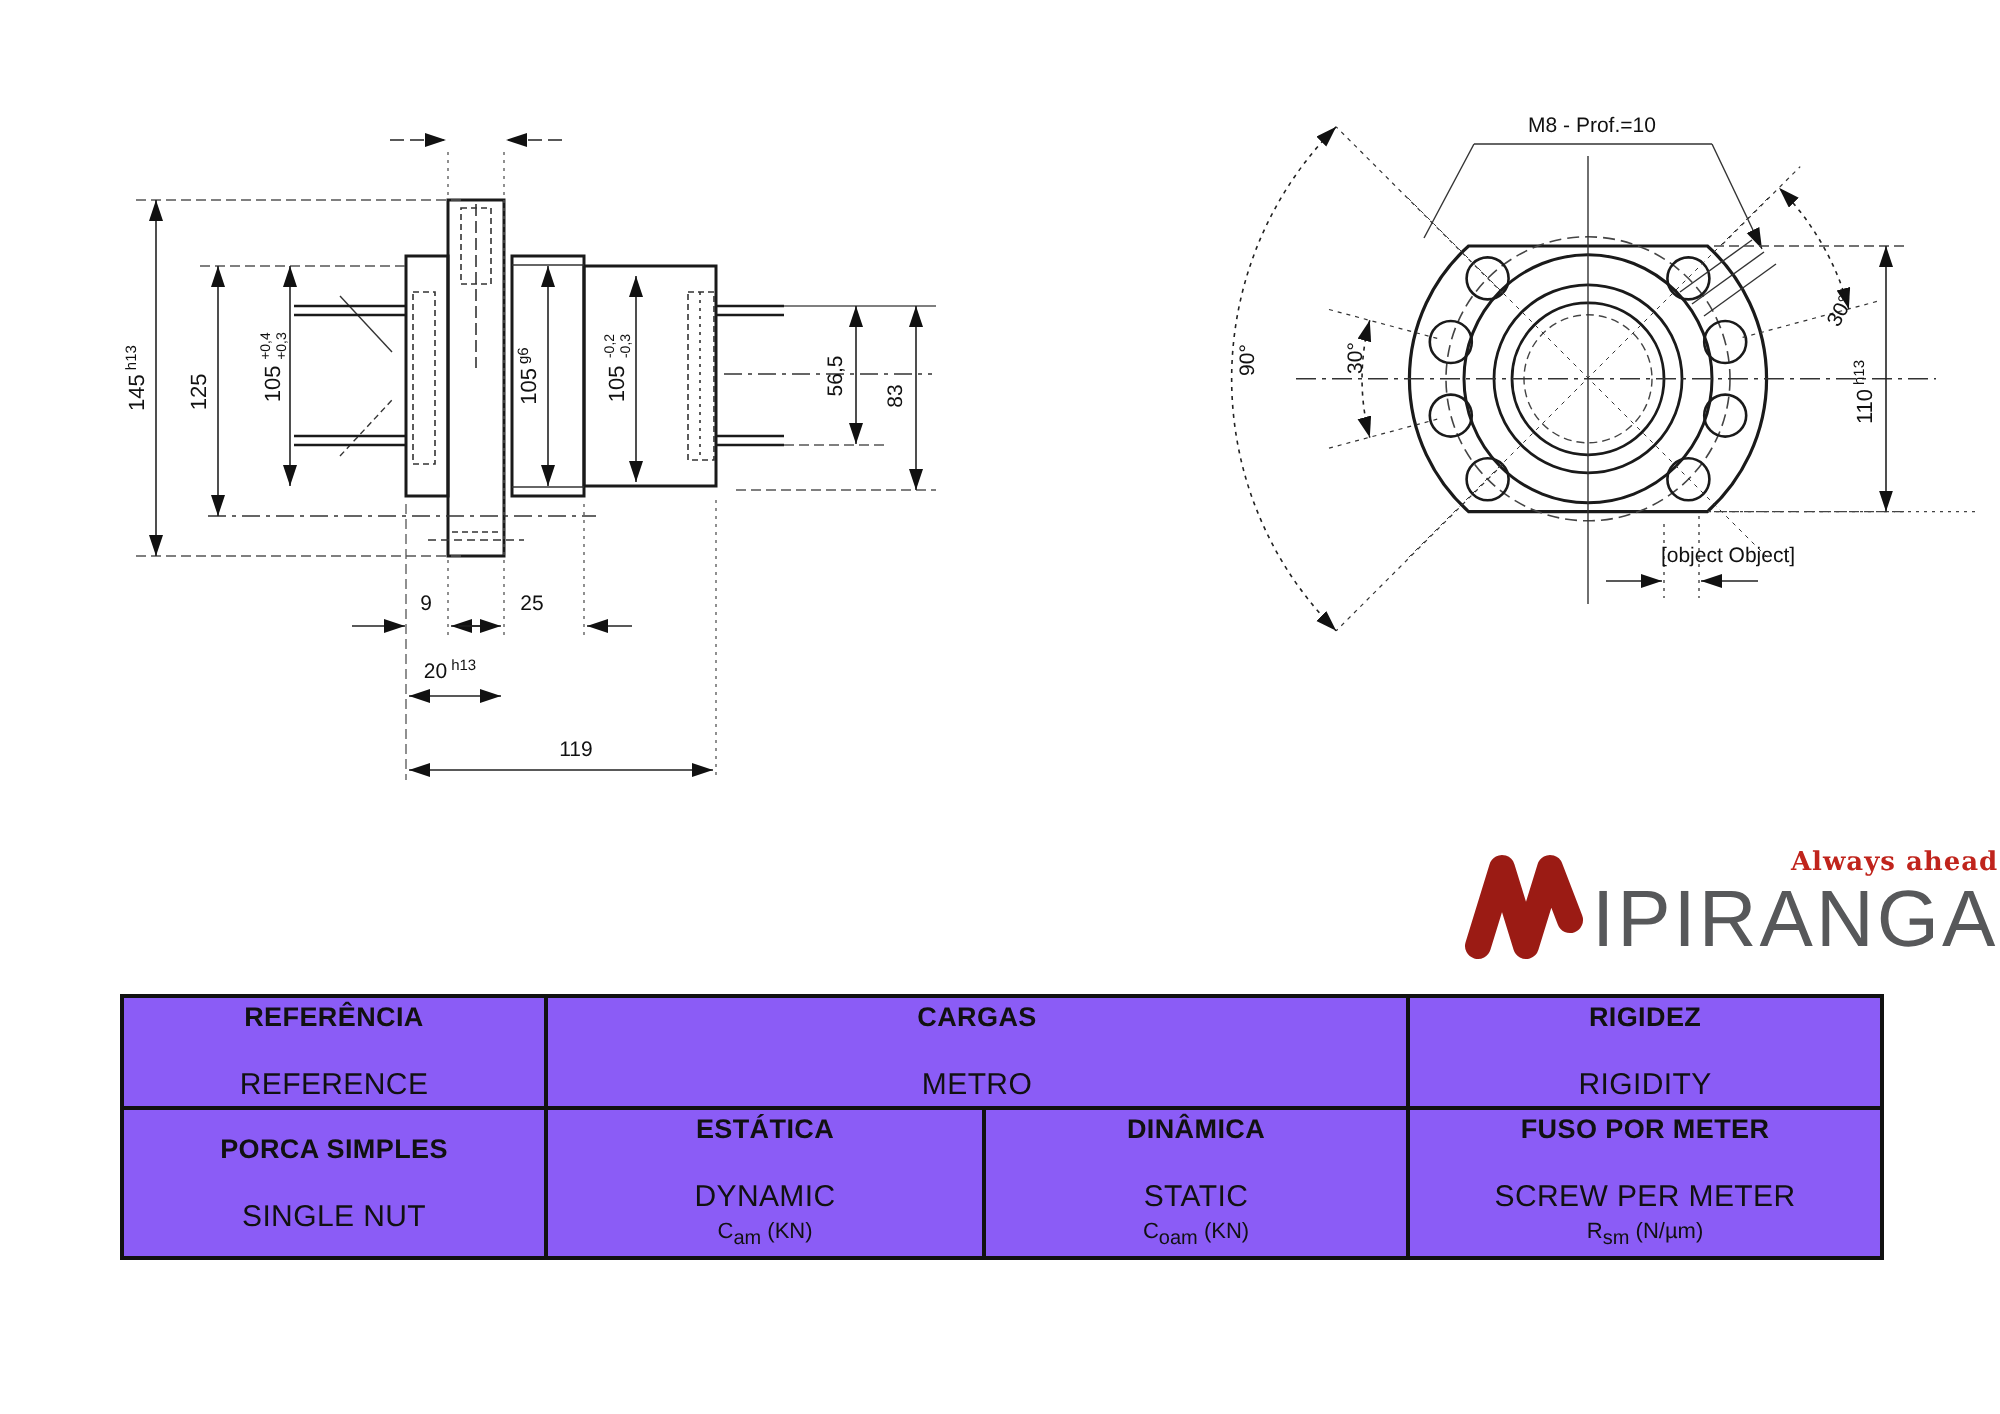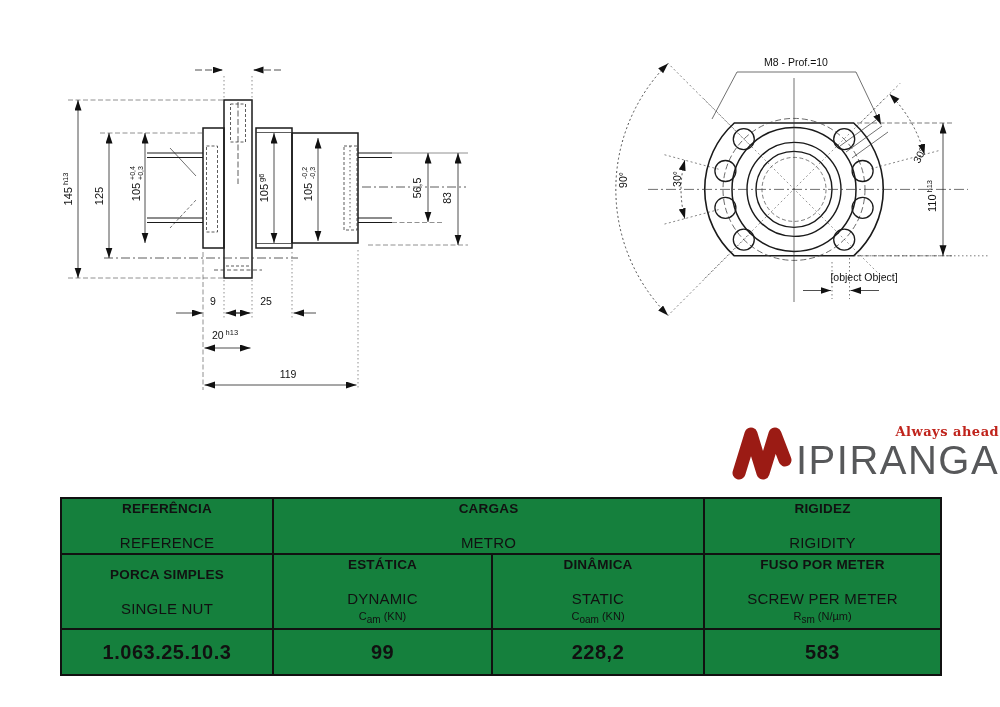--- a/index.html
+++ b/index.html
@@ -14,21 +14,21 @@
   .logo-mark{flex:0 0 auto;margin-right:4px;}
   .logo-textcol{display:flex;flex-direction:column;align-items:flex-end;line-height:1;}
   .logo-tagline{font-family:"DejaVu Serif",serif;font-weight:bold;
                 color:#c0241c;font-size:13px;margin-bottom:2px;letter-spacing:.5px;}
   .logo-brand{font-size:40px;color:#57585a;letter-spacing:1.5px;font-weight:400;}
 
   
   .spec-table-wrap{position:absolute;left:60px;top:497px;}
   table.spec{border-collapse:collapse;table-layout:fixed;width:880px;}
   table.spec td{border:2.5px solid #111;text-align:center;vertical-align:middle;
-                padding:2px 20px;background:#15803d;}
+                padding:2px 20px;background:#8b5cf6;}
   .h-pt{font-weight:bold;font-size:13.5px;letter-spacing:.2px;}
   .h-en{font-size:15px;letter-spacing:.2px;margin-top:18px;}
   .h-sub{font-size:11px;margin-top:3px;}
   .h-sub sub{font-size:10px;}
   .cell-value{font-weight:bold;font-size:20px;letter-spacing:.5px;}
   tr.r1 td{height:50px;}
   tr.r2 td{height:69px;}
   tr.r3 td{height:40px;}
 </style>
 </head>
@@ -252,31 +252,17 @@
         <div class="h-pt">DINÂMICA</div>
         <div class="h-en">STATIC</div>
         <div class="h-sub"><span>C</span><sub>oam</sub>&nbsp;<span>(KN)</span></div>
       </td>
       <td>
         <div class="h-pt">FUSO POR METER</div>
         <div class="h-en">SCREW PER METER</div>
         <div class="h-sub"><span>R</span><sub>sm</sub>&nbsp;<span>(N/µm)</span></div>
       </td>
     </tr>
-    <tr class="r3">
-      <td>
-        <div class="cell-value">1.063.25.10.3</div>
-      </td>
-      <td>
-        <div class="cell-value">99</div>
-      </td>
-      <td>
-        <div class="cell-value">228,2</div>
-      </td>
-      <td>
-        <div class="cell-value">583</div>
-      </td>
-    </tr>
   </tbody>
       </table>
 </div>
 
 </div>
 
 </body></html>

